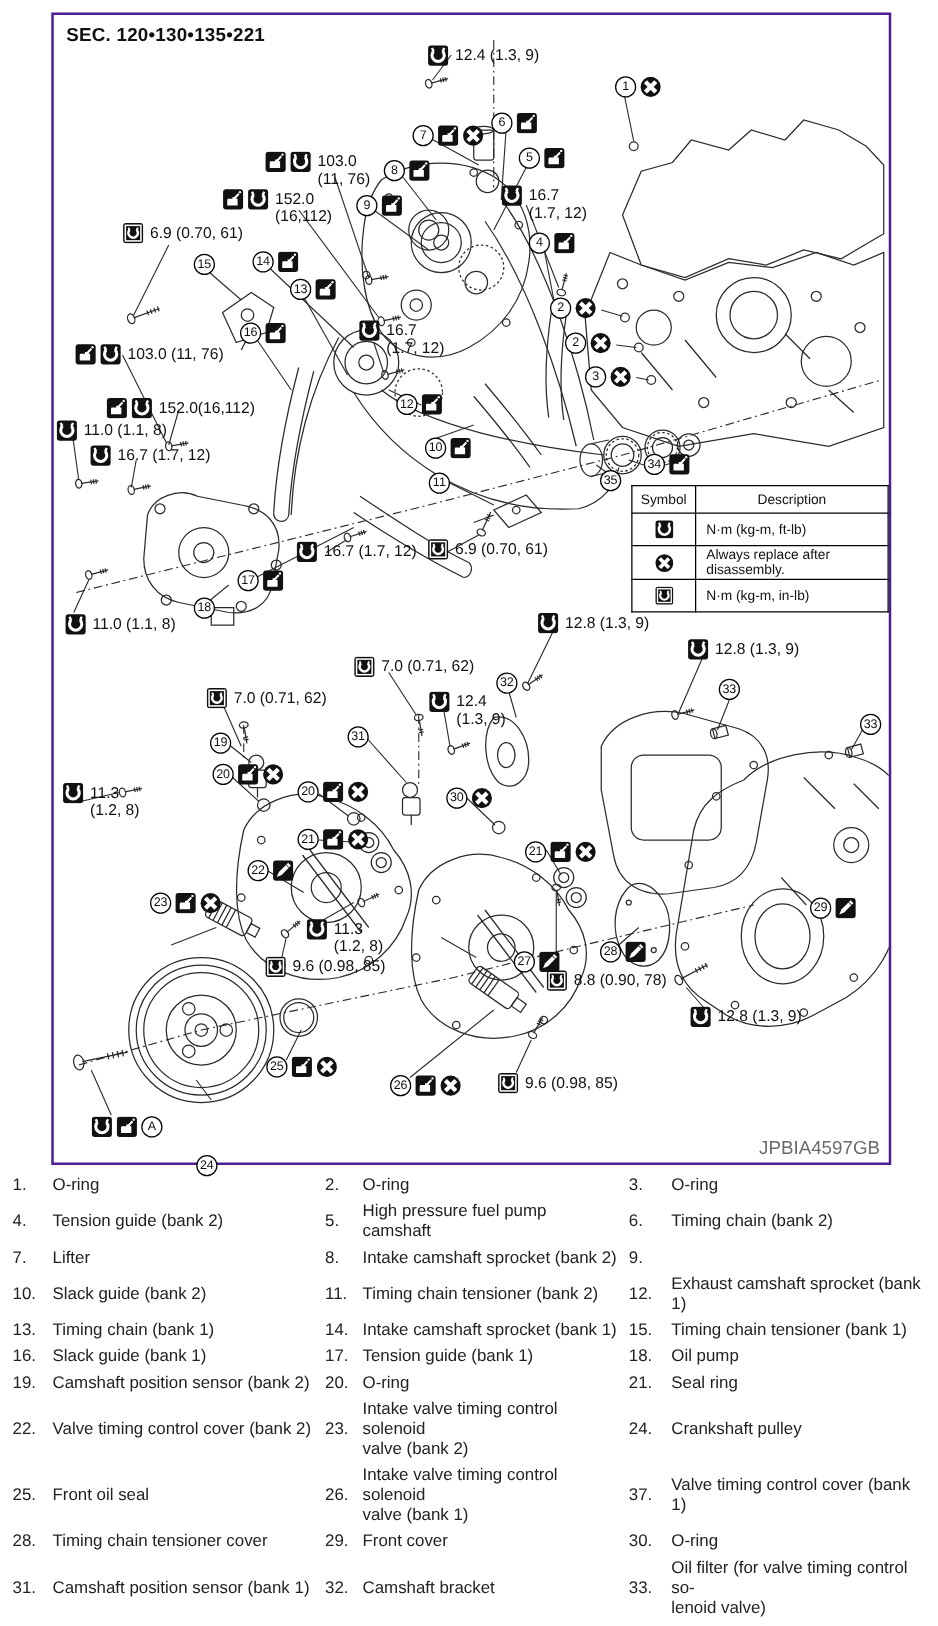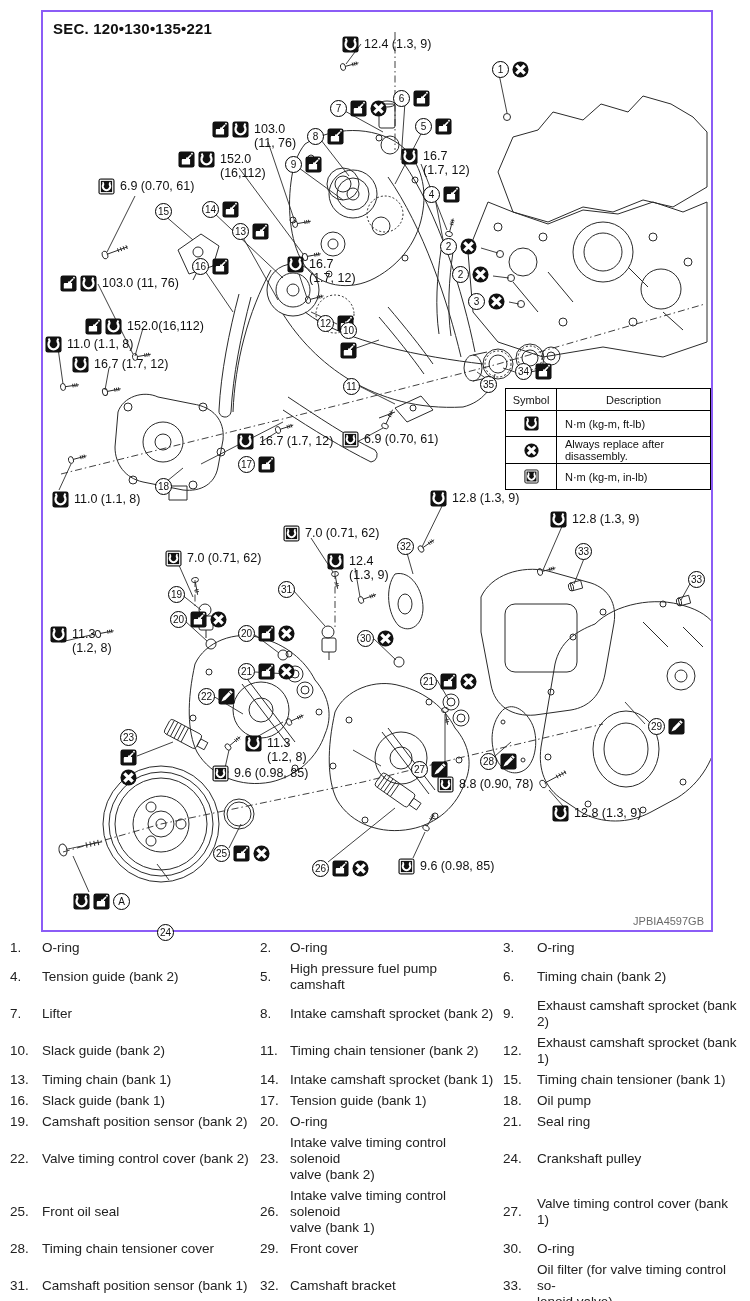--- a/index.html
+++ b/index.html
@@ -1,20 +1,20 @@
 <!DOCTYPE html>
 <html><head>
 <meta charset="utf-8">
 <style>
   html,body{margin:0;padding:0;background:#fff;}
   body{width:750px;height:1301px;position:relative;font-family:"Liberation Sans",sans-serif;color:#111;overflow:hidden;}
-  .frame{position:absolute;left:41px;top:10px;width:668px;height:918px;border:2px solid #8b5cf6;box-sizing:content-box;background:#fff;}
+  .frame{position:absolute;left:41px;top:10px;width:668px;height:918px;border:2px solid #4c1d95;box-sizing:content-box;background:#fff;}
   .frame-inner{position:absolute;left:0;top:0;width:668px;height:918px;}
   .sec-title{position:absolute;left:10px;top:8px;font-size:15px;font-weight:bold;letter-spacing:.2px;}
-  .fig-code{position:absolute;right:7px;bottom:3px;font-size:11px;color:#6b6b6b;}
+  .fig-code{position:absolute;right:7px;bottom:3px;font-size:15px;color:#6b6b6b;}
   .art{position:absolute;left:0;top:0;}
   .art path,.art line,.art circle,.art ellipse,.art rect,.art polyline,.art polygon{vector-effect:non-scaling-stroke;}
   .callout{position:absolute;display:flex;align-items:flex-start;gap:3px;font-size:12.5px;line-height:14px;white-space:pre-line;}
   .cicon{width:17px;height:17px;flex:none;display:block;}
   .cnum{width:17px;height:17px;border:1.4px solid #000;border-radius:50%;font-size:10px;font-weight:500;display:flex;align-items:center;justify-content:center;flex:none;background:#fff;box-sizing:border-box;}
   .ctext{margin-top:1px;margin-left:2px;}
   .legend{position:absolute;left:462px;top:376px;border-collapse:collapse;background:#fff;}
   .legend th,.legend td{border:1px solid #000;font-size:11px;padding:1px 5px;text-align:center;}
   .legend th{font-weight:normal;height:19px;}
   .legend td{height:23px;}
@@ -594,59 +594,59 @@
             <use href="#sym-oil"></use>
           </svg><svg class="cicon">
             <use href="#sym-ft"></use>
           </svg><span class="ctext">152.0(16,112)</span></div>
         <div class="callout" style="left: 274px; top: 303px;"><span class="cnum">12</span><svg class="cicon">
             <use href="#sym-oil"></use>
           </svg></div>
         <div class="callout" style="left: 2px; top: 324px;"><svg class="cicon">
             <use href="#sym-ft"></use>
           </svg><span class="ctext">11.0 (1.1, 8)</span></div>
-        <div class="callout" style="left: 297px; top: 310px; flex-direction: column;"><span class="cnum">10</span><svg class="cicon">
+        <div class="callout" style="left: 297px; top: 338px;"><span class="cnum">10</span><svg class="cicon">
             <use href="#sym-oil"></use>
           </svg></div>
         <div class="callout" style="left: 29px; top: 344px;"><svg class="cicon">
             <use href="#sym-ft"></use>
           </svg><span class="ctext">16.7 (1.7, 12)</span></div>
         <div class="callout" style="left: 472px; top: 351px;"><span class="cnum">34</span><svg class="cicon">
             <use href="#sym-oil"></use>
           </svg></div>
         <div class="callout" style="left: 437px; top: 364px;"><span class="cnum">35</span></div>
         <div class="callout" style="left: 300px; top: 366px;"><span class="cnum">11</span></div>
         <div class="callout" style="left: 194px; top: 421px;"><svg class="cicon">
             <use href="#sym-ft"></use>
           </svg><span class="ctext">16.7 (1.7, 12)</span></div>
         <div class="callout" style="left: 299px; top: 419px;"><svg class="cicon">
             <use href="#sym-in"></use>
           </svg><span class="ctext">6.9 (0.70, 61)</span></div>
-        <div class="callout" style="left: 147px; top: 444px; margin-left: 48px;"><span class="cnum">17</span><svg class="cicon">
+        <div class="callout" style="left: 147px; top: 444px;"><span class="cnum">17</span><svg class="cicon">
             <use href="#sym-oil"></use>
           </svg></div>
         <div class="callout" style="left: 112px; top: 466px; text-align: right;"><span class="cnum">18</span></div>
         <div class="callout" style="left: 9px; top: 479px;"><svg class="cicon">
             <use href="#sym-ft"></use>
           </svg><span class="ctext">11.0 (1.1, 8)</span></div>
         <div class="callout" style="left: 387px; top: 478px;"><svg class="cicon">
             <use href="#sym-ft"></use>
           </svg><span class="ctext">12.8 (1.3, 9)</span></div>
         <div class="callout" style="left: 240px; top: 513px;"><svg class="cicon">
             <use href="#sym-in"></use>
           </svg><span class="ctext">7.0 (0.71, 62)</span></div>
         <div class="callout" style="left: 507px; top: 499px;"><svg class="cicon">
             <use href="#sym-ft"></use>
           </svg><span class="ctext">12.8 (1.3, 9)</span></div>
         <div class="callout" style="left: 354px; top: 526px;"><span class="cnum">32</span></div>
         <div class="callout" style="left: 532px; top: 531px;"><span class="cnum">33</span></div>
         <div class="callout" style="left: 122px; top: 538px;"><svg class="cicon">
             <use href="#sym-in"></use>
           </svg><span class="ctext">7.0 (0.71, 62)</span></div>
-        <div class="callout" style="left: 284px; top: 541px;"><svg class="cicon">
+        <div class="callout" style="left: 300px; top: 541px;"><svg class="cicon">
             <use href="#sym-ft"></use>
           </svg><span class="ctext">12.4
 (1.3, 9)</span></div>
         <div class="callout" style="left: 645px; top: 559px;"><span class="cnum">33</span></div>
         <div class="callout" style="left: 125px; top: 574px;"><span class="cnum">19</span></div>
         <div class="callout" style="left: 235px; top: 569px;"><span class="cnum">31</span></div>
         <div class="callout" style="left: 7px; top: 614px;"><svg class="cicon">
             <use href="#sym-ft"></use>
           </svg><span class="ctext">11.3
 (1.2, 8)</span></div>
@@ -673,21 +673,21 @@
           </svg><svg class="cicon">
             <use href="#sym-x"></use>
           </svg></div>
         <div class="callout" style="left: 155px; top: 676px;"><span class="cnum">22</span><svg class="cicon">
             <use href="#sym-seal"></use>
           </svg></div>
         <div class="callout" style="left: 202px; top: 723px;"><svg class="cicon">
             <use href="#sym-ft"></use>
           </svg><span class="ctext">11.3
 (1.2, 8)</span></div>
-        <div class="callout" style="left: 77px; top: 717px; flex-direction: column;"><span class="cnum">23</span><svg class="cicon">
+        <div class="callout" style="left: 77px; top: 702px;"><span class="cnum">23</span><svg class="cicon">
             <use href="#sym-oil"></use>
           </svg><svg class="cicon">
             <use href="#sym-x"></use>
           </svg></div>
         <div class="callout" style="left: 169px; top: 753px;"><svg class="cicon">
             <use href="#sym-in"></use>
           </svg><span class="ctext">9.6 (0.98, 85)</span></div>
         <div class="callout" style="left: 340px; top: 749px; padding-left: 28px;"><span class="cnum">27</span><svg class="cicon">
             <use href="#sym-seal"></use>
           </svg></div>
@@ -744,21 +744,20 @@
       <div class="pname">High pressure fuel pump camshaft</div>
       <div class="pnum">6.</div>
       <div class="pname">Timing chain (bank 2)</div>
     </div>
     <div class="prow">
       <div class="pnum">7.</div>
       <div class="pname">Lifter</div>
       <div class="pnum">8.</div>
       <div class="pname">Intake camshaft sprocket (bank 2)</div>
       <div class="pnum">9.</div>
-      <div class="pname">Exhaust camshaft sprocket (bank 2)</div>
     </div>
     <div class="prow">
       <div class="pnum">10.</div>
       <div class="pname">Slack guide (bank 2)</div>
       <div class="pnum">11.</div>
       <div class="pname">Timing chain tensioner (bank 2)</div>
       <div class="pnum">12.</div>
       <div class="pname">Exhaust camshaft sprocket (bank 1)</div>
     </div>
     <div class="prow">
@@ -793,21 +792,21 @@
 valve (bank 2)</div>
       <div class="pnum">24.</div>
       <div class="pname">Crankshaft pulley</div>
     </div>
     <div class="prow">
       <div class="pnum">25.</div>
       <div class="pname">Front oil seal</div>
       <div class="pnum">26.</div>
       <div class="pname">Intake valve timing control solenoid
 valve (bank 1)</div>
-      <div class="pnum">27.</div>
+      <div class="pnum">37.</div>
       <div class="pname">Valve timing control cover (bank 1)</div>
     </div>
     <div class="prow">
       <div class="pnum">28.</div>
       <div class="pname">Timing chain tensioner cover</div>
       <div class="pnum">29.</div>
       <div class="pname">Front cover</div>
       <div class="pnum">30.</div>
       <div class="pname">O-ring</div>
     </div>

